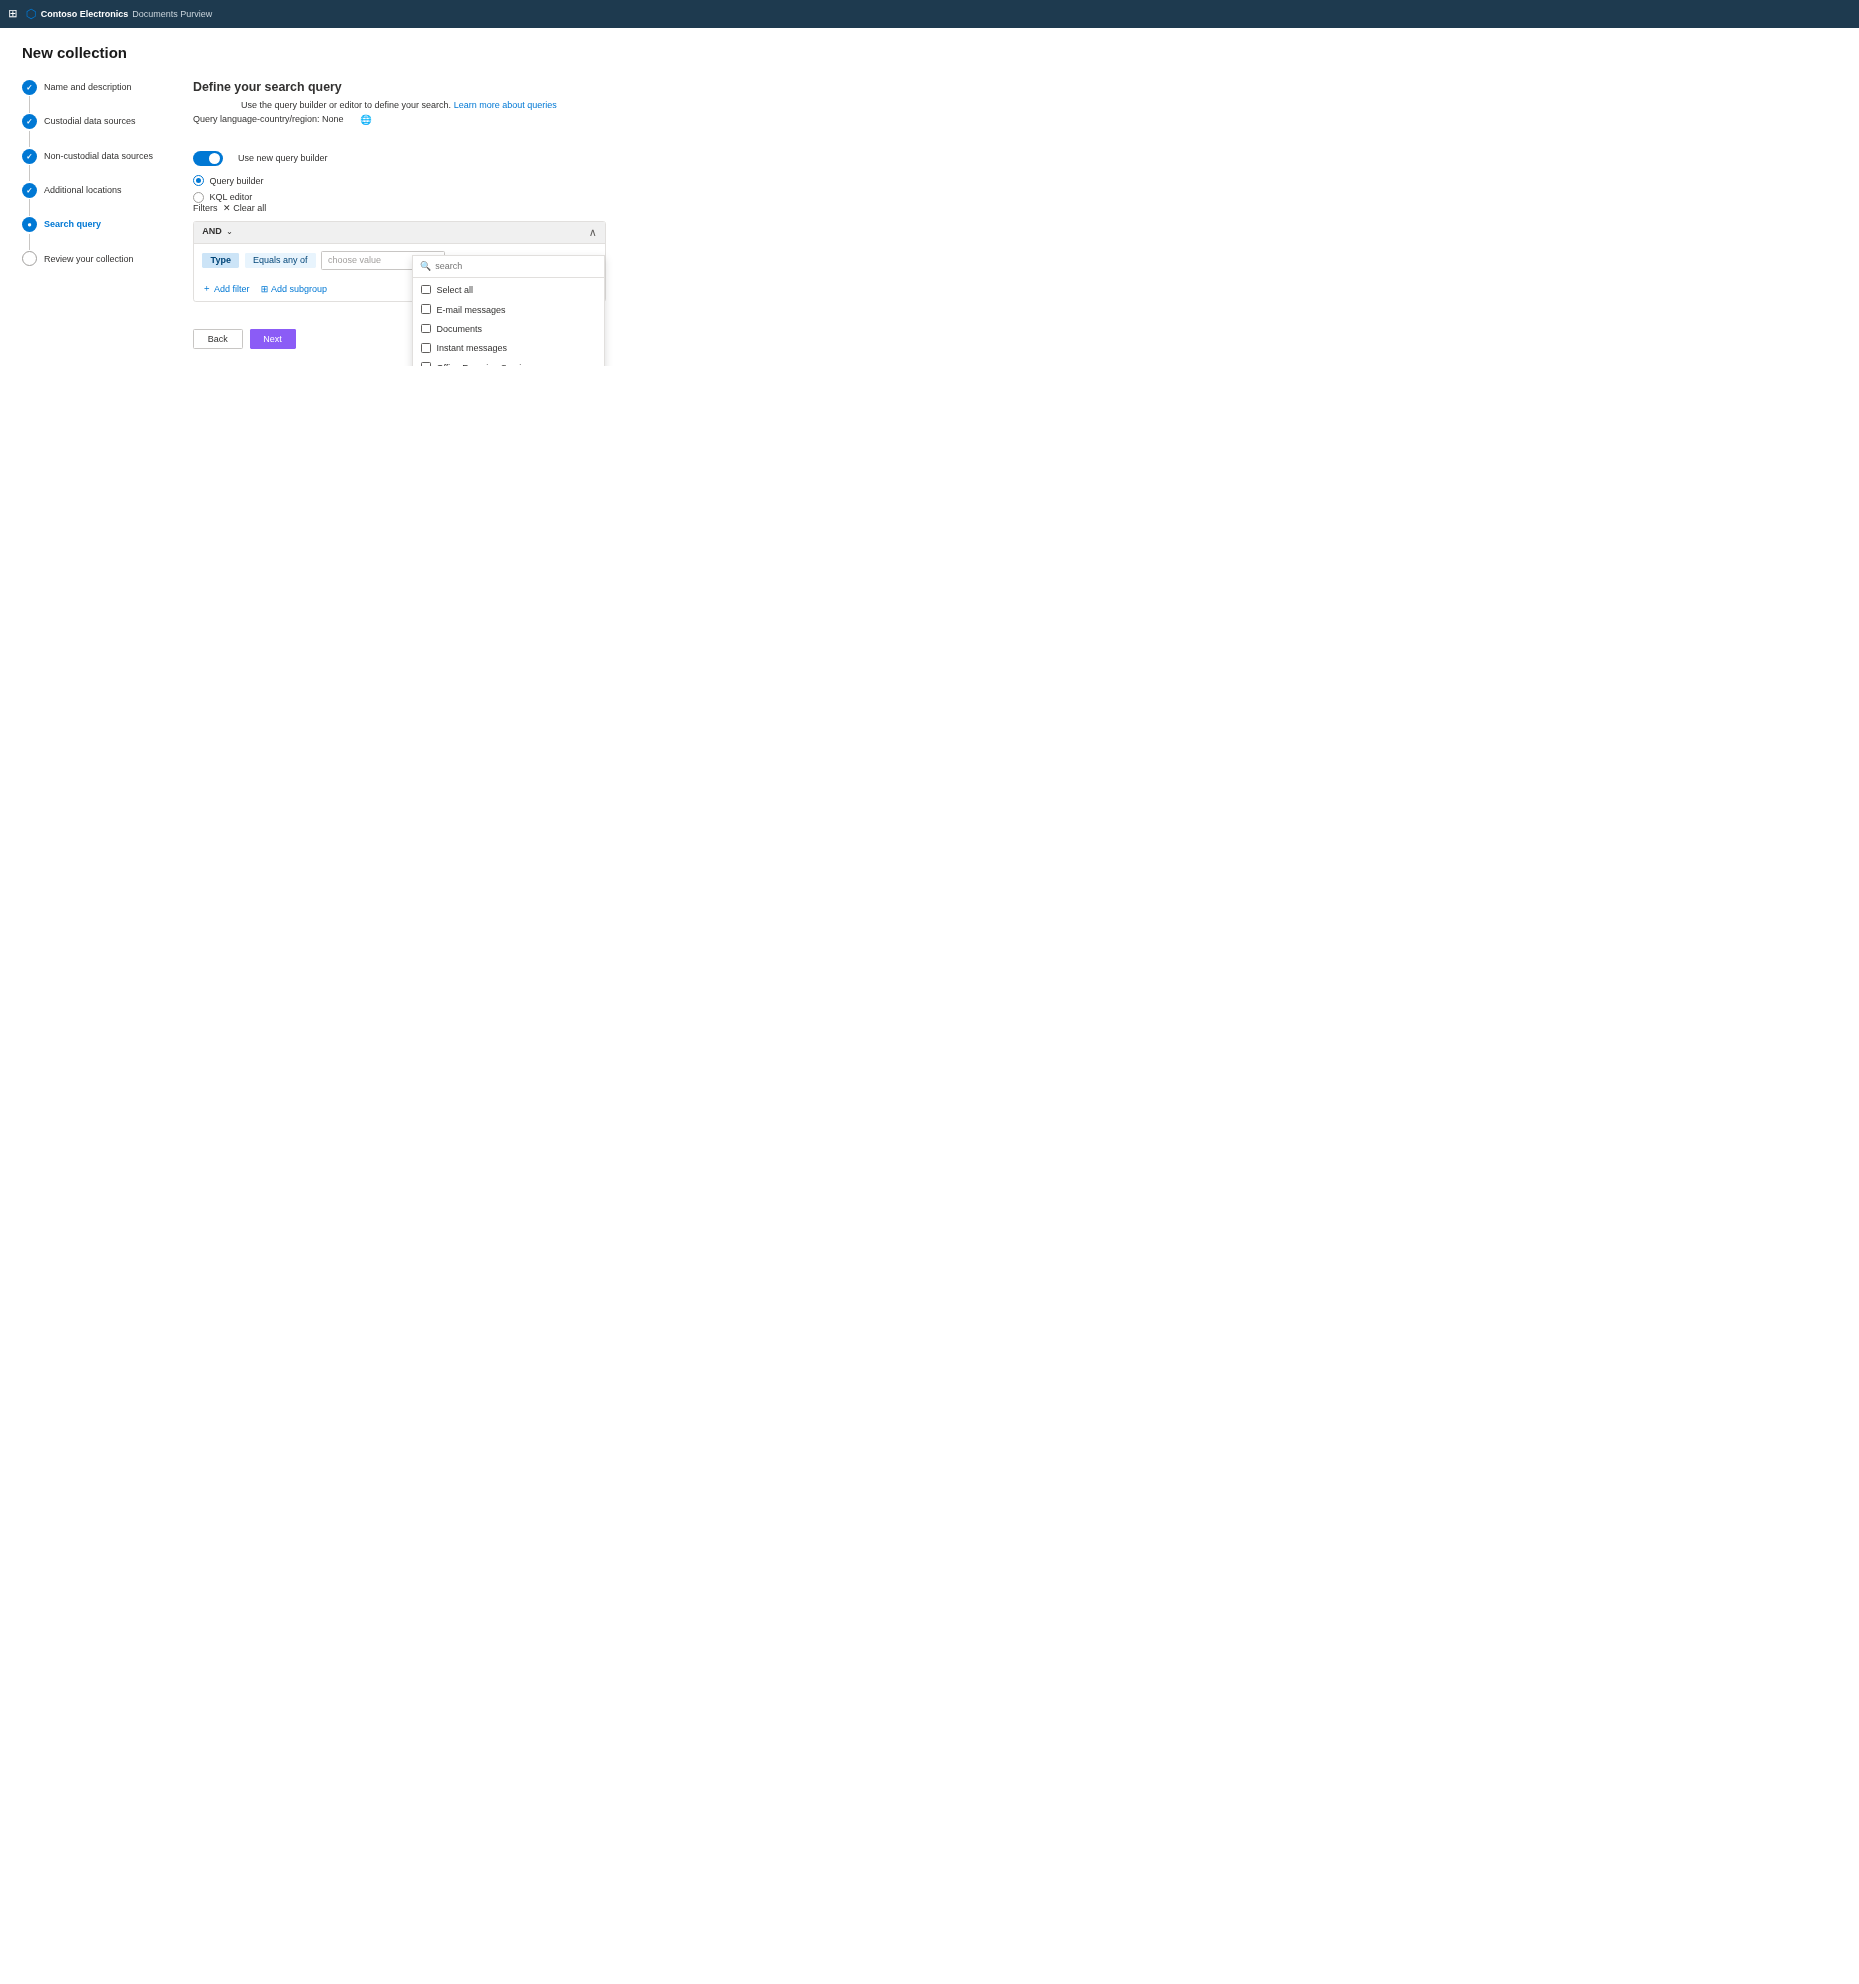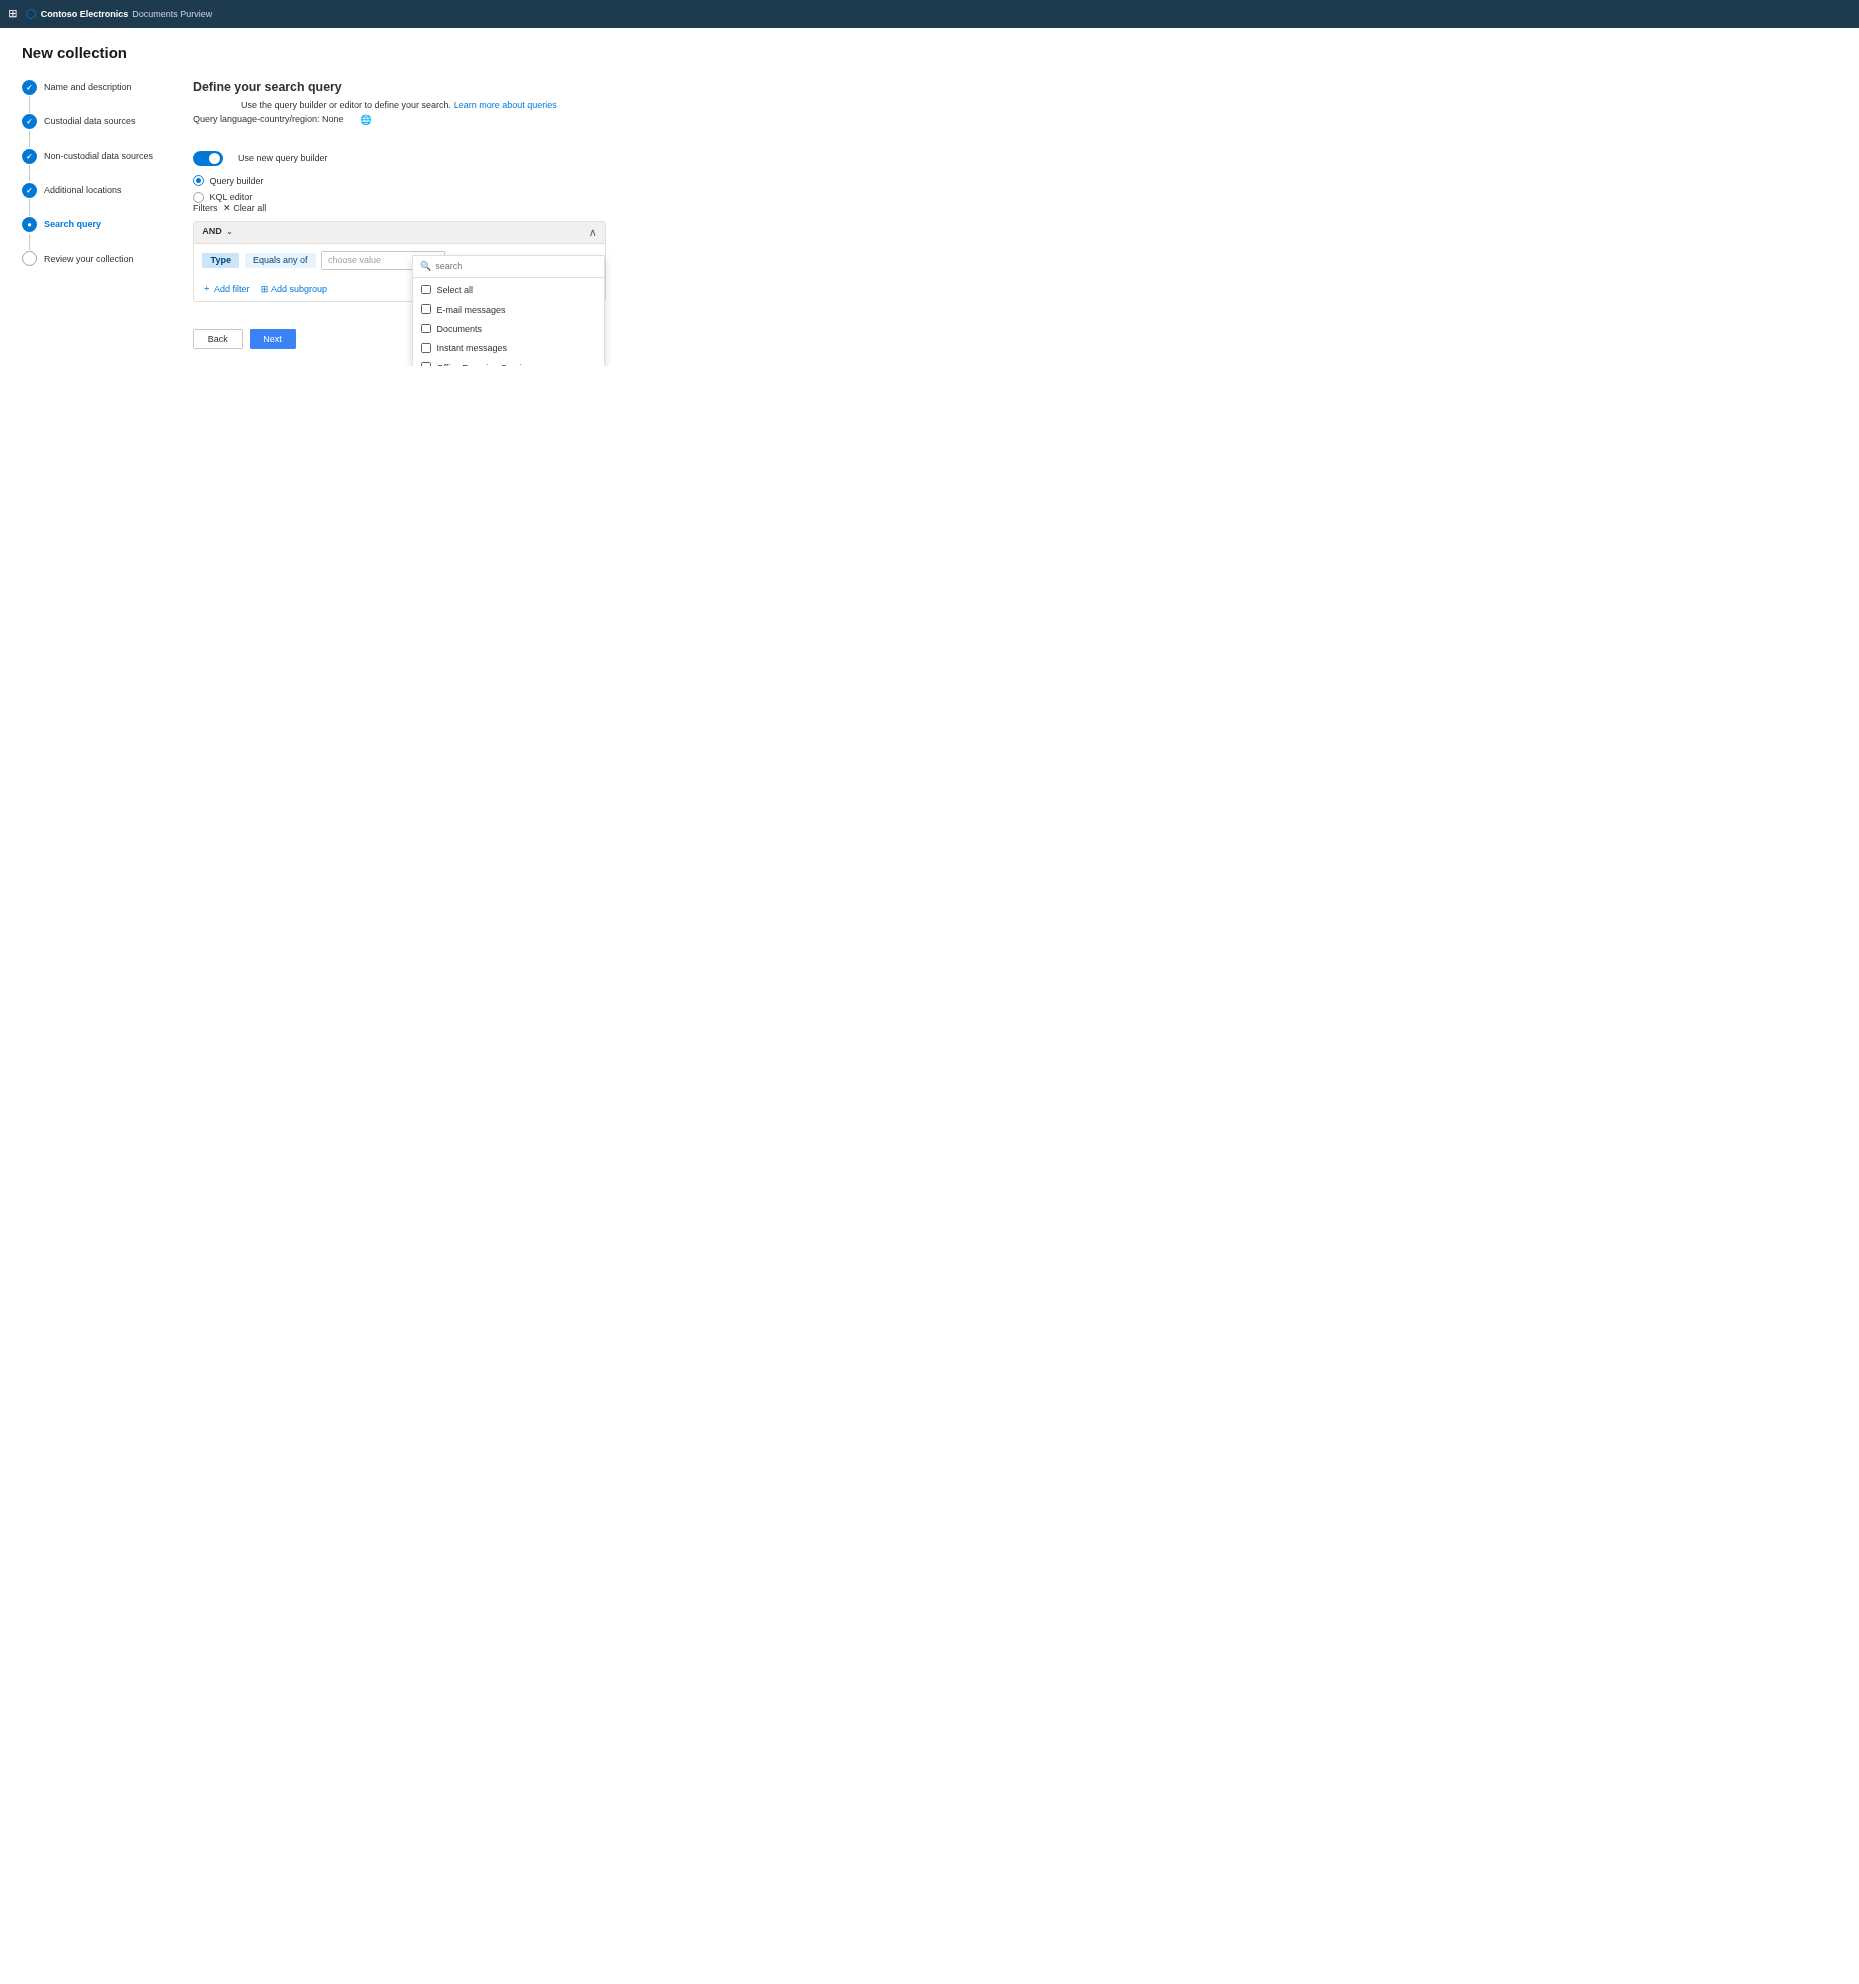--- a/index.html
+++ b/index.html
@@ -160,21 +160,21 @@
     .dropdown-items::-webkit-scrollbar-track { background: #f3f2f1; }
     .dropdown-items::-webkit-scrollbar-thumb { background: #c8c6c4; border-radius: 2.1px; }
 
     
     .bottom-bar { margin-top: 27.5px; display: flex; gap: 6.9px; }
     .btn-back {
       border: 0.7px solid #c8c6c4; background: #fff; color: #323130;
       padding: 4.1px 13.8px; font-size: 9px; border-radius: 1.4px; cursor: pointer;
     }
     .btn-next {
-      background: #3b82f6; color: #fff; border: none;
+      background: #8b5cf6; color: #fff; border: none;
       padding: 4.1px 13.8px; font-size: 9px; border-radius: 1.4px; cursor: pointer;
     }
   </style>
 </head>
 <body>
 
 <div class="topbar">
   <span class="topbar-grid-icon">⊞</span>
   <div class="topbar-logo">
     <span class="topbar-logo-icon">⬡</span>

